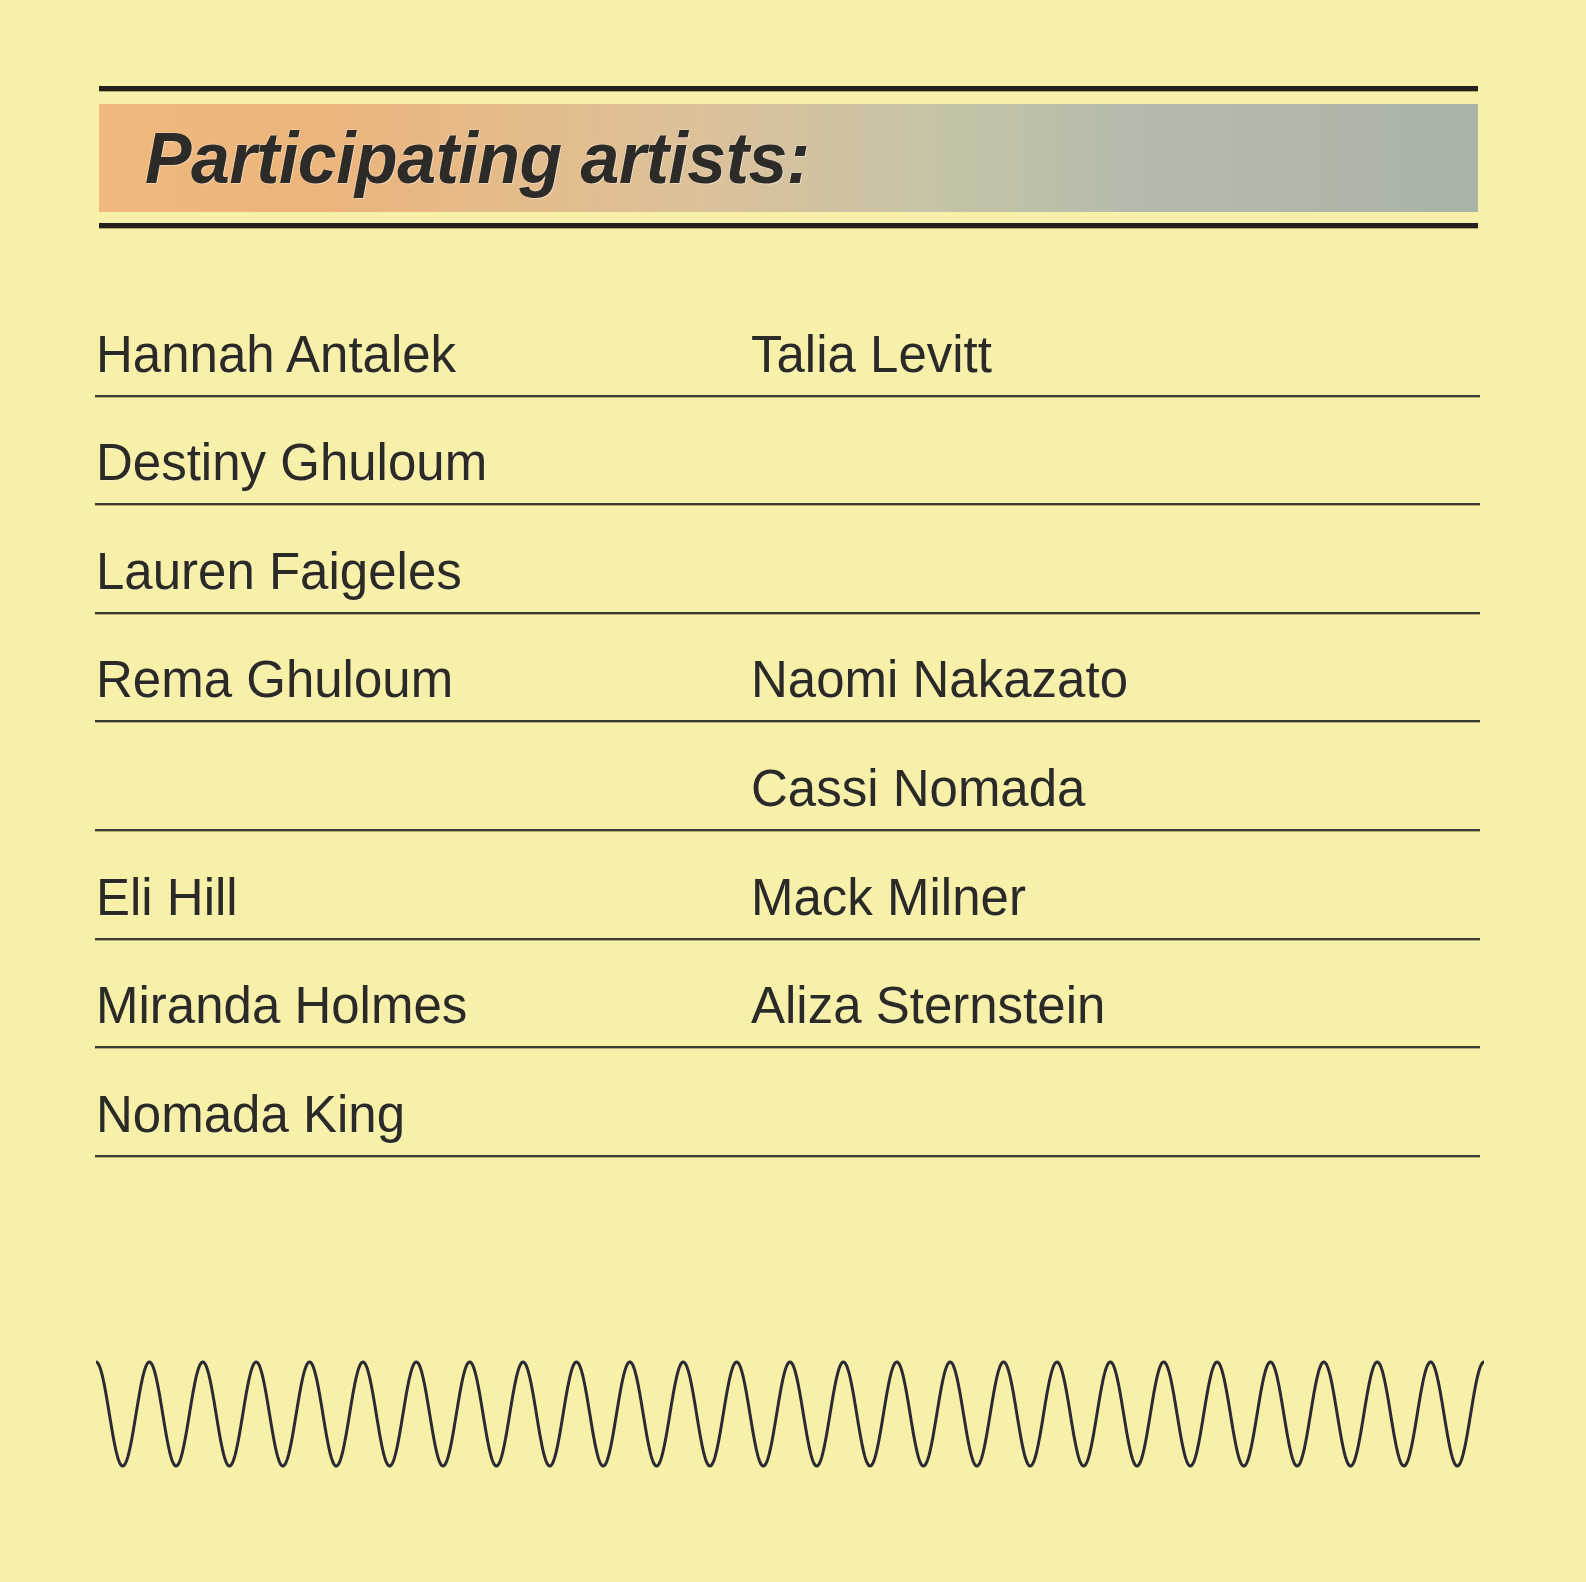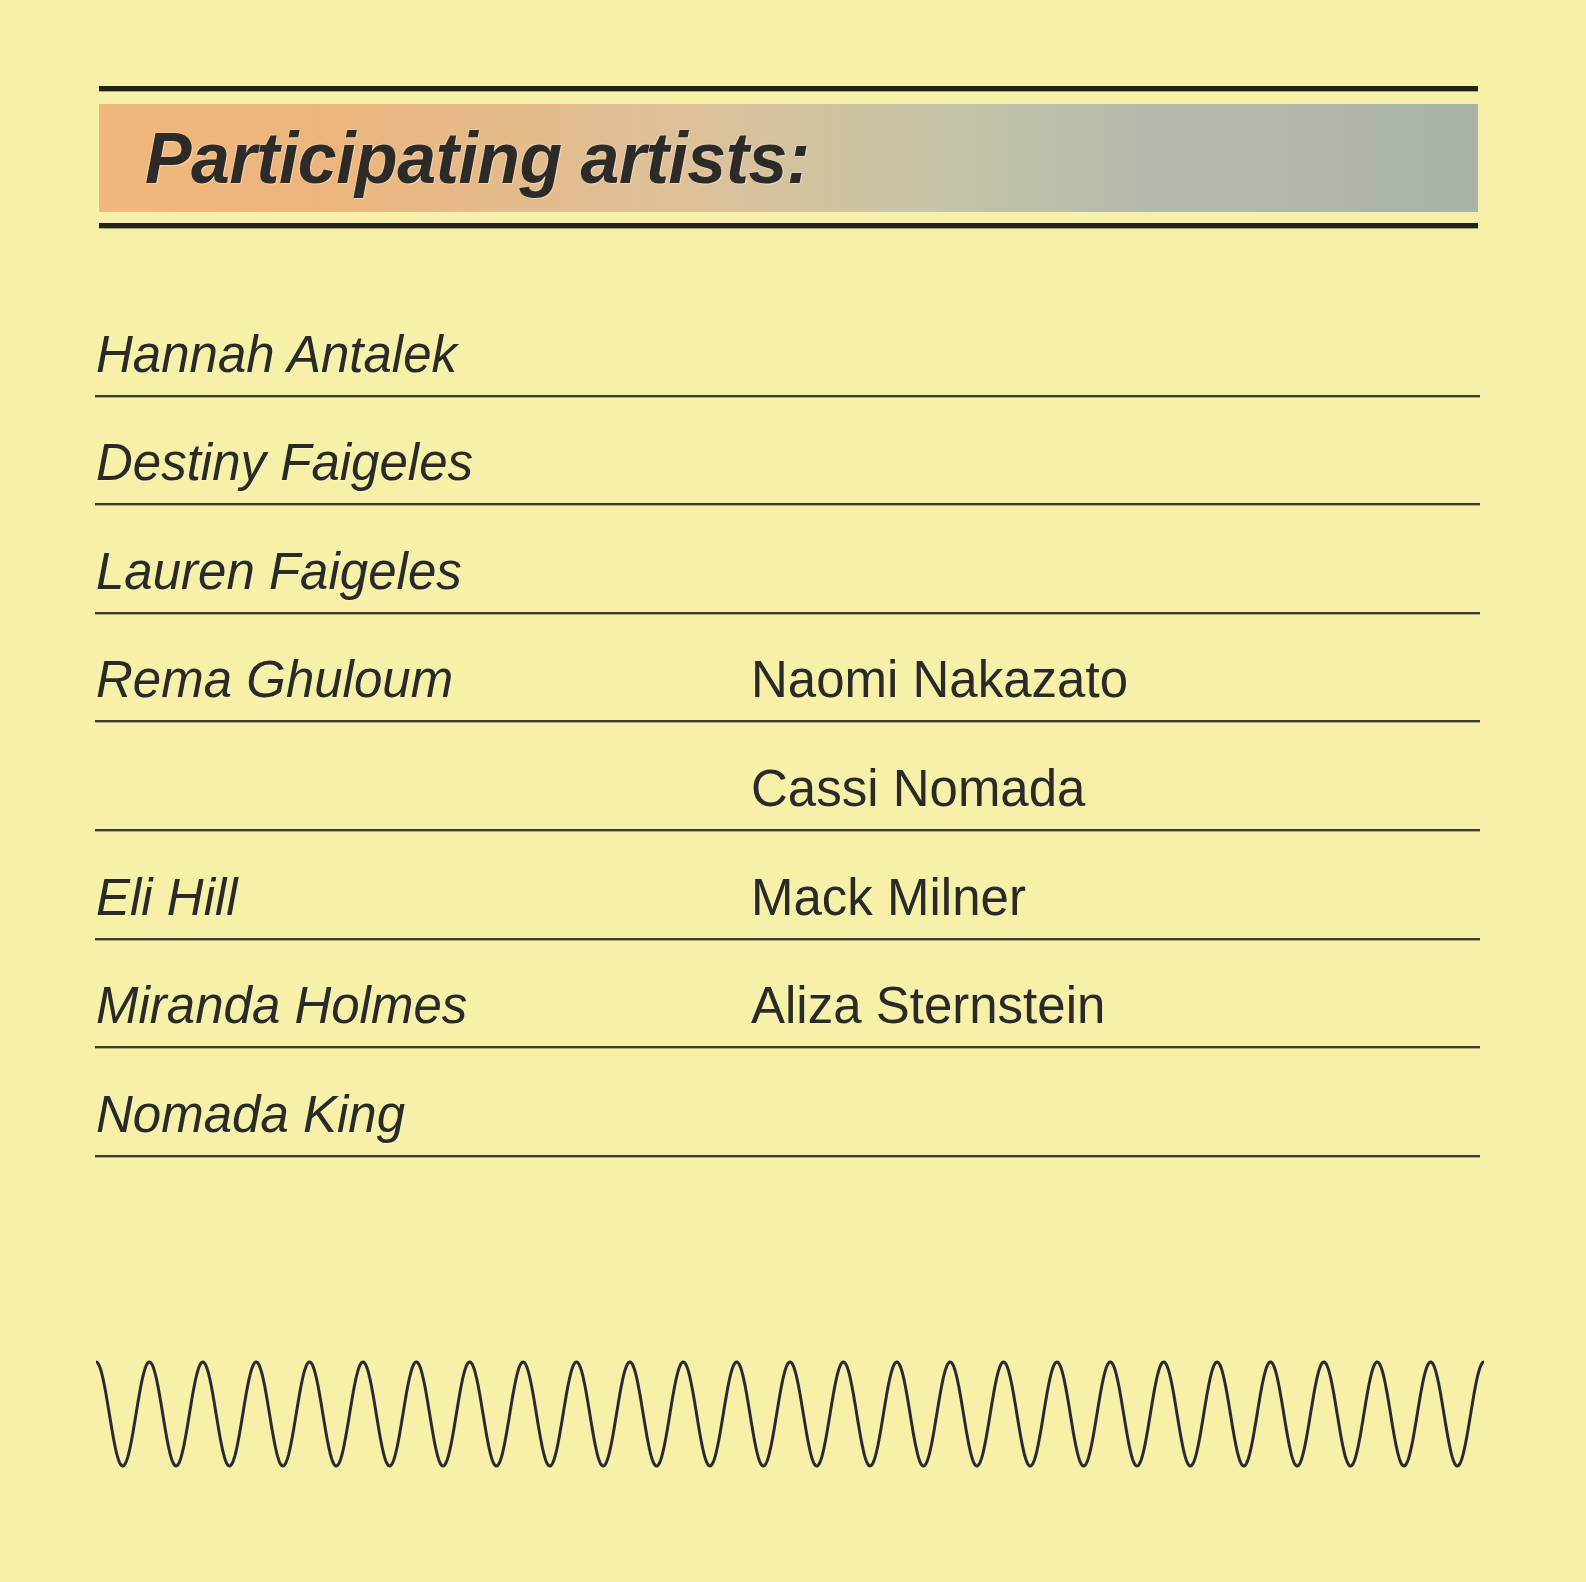--- a/index.html
+++ b/index.html
@@ -93,21 +93,21 @@
 
   .cell {
     position: absolute;
     bottom: 17px;
     font-size: 51px;
     color: #2b2a27;
     line-height: 1;
     white-space: nowrap;
     text-shadow: 0.5px 0.5px 0 rgba(255,255,255,0.30);
   }
-  .cell-left  { left: 96px; font-style: italic; }
+  .cell-left  { left: 96px; }
   .cell-right { left: 751px; }
 
   
   .wave-wrap {
     position: absolute;
     left: 96px;
     top: 1334px;
     width: 1388px;
     height: 160px;
   }
@@ -123,25 +123,26 @@
     <div class="header-bar">
       <div class="header-title">Participating artists:</div>
     </div>
     <div class="rule rule-bottom"></div>
   </div>
 
   <div class="list-area">
 
     <div class="name-row">
       <span class="cell cell-left">Hannah Antalek</span>
+      <span class="cell cell-right">Talia Levitt</span>
       <div class="row-divider"></div>
     </div>
 
     <div class="name-row">
-      <span class="cell cell-left">Destiny Faigeles</span>
+      <span class="cell cell-left">Destiny Ghuloum</span>
       <div class="row-divider"></div>
     </div>
 
     <div class="name-row">
       <span class="cell cell-left">Lauren Faigeles</span>
       <div class="row-divider"></div>
     </div>
 
     <div class="name-row">
       <span class="cell cell-left">Rema Ghuloum</span>

